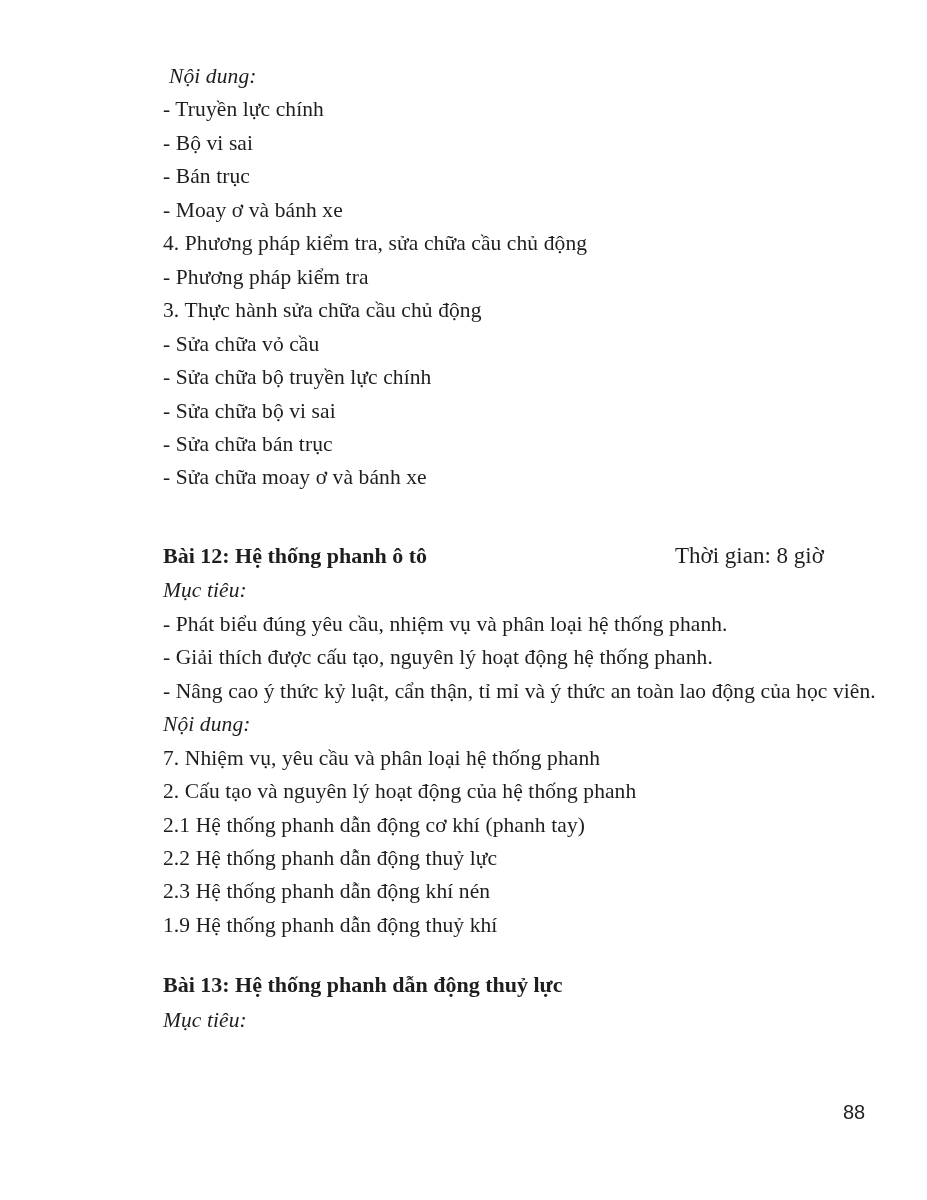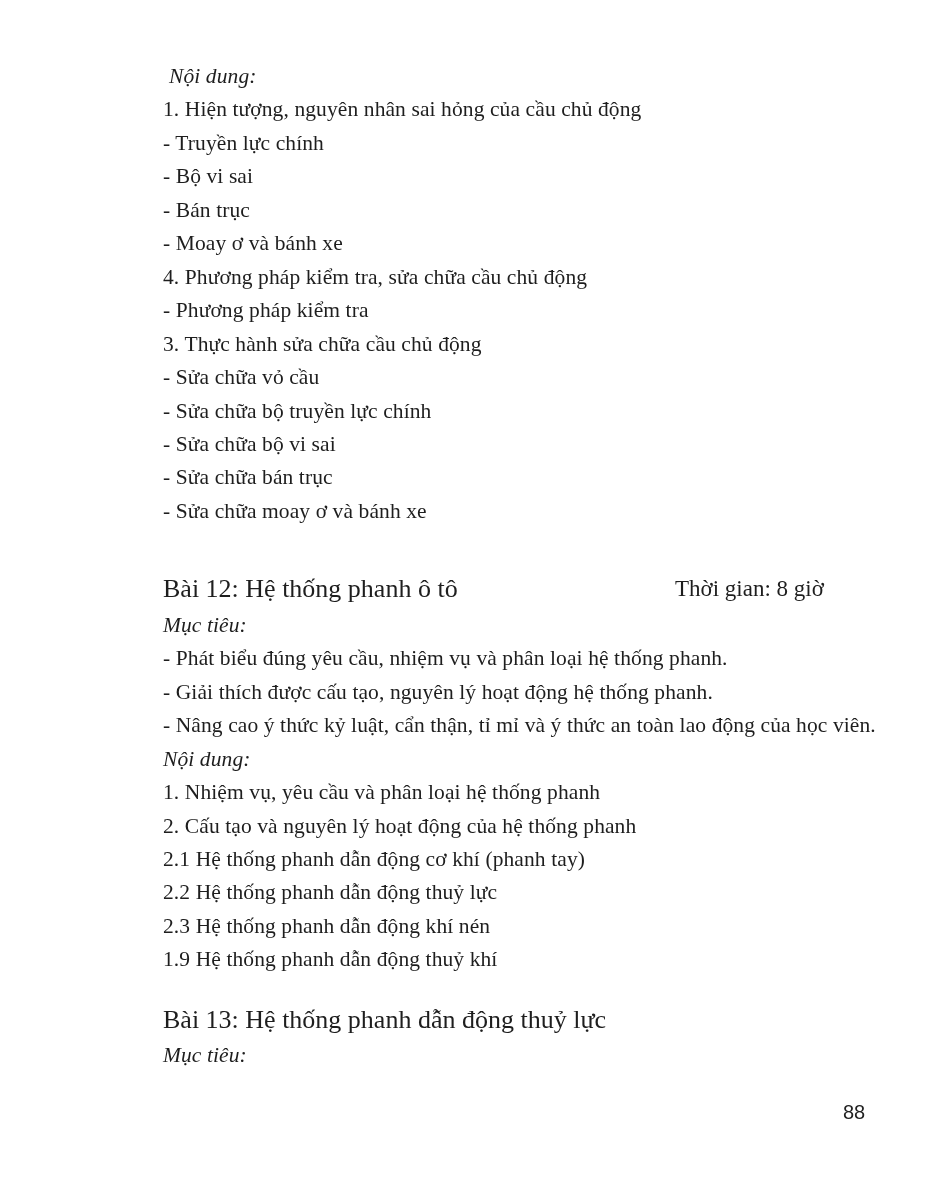--- a/index.html
+++ b/index.html
@@ -36,22 +36,22 @@
     padding-left: 6px;
   }
   .heading-row {
     position: relative;
     line-height: 33.45px;
     white-space: nowrap;
   }
   .spacer-lg { margin-top: 44px; }
   .spacer-md { margin-top: 26px; }
   .lesson-title {
-    font-weight: normal;
-    font-size: 26px;
+    font-weight: bold;
+    font-size: 22px;
   }
   .lesson-duration {
     position: absolute;
     left: 512px;
     top: 0;
     font-size: 23px;
   }
   .page-number {
     position: absolute;
     left: 843px;
@@ -61,21 +61,20 @@
     color: #222222;
   }
 </style>
 </head>
 <body>
 
 <div class="page">
   <div class="content">
 
     <div class="line italic indent-sm">Nội dung:</div>
-    <div class="line">1. Hiện tượng, nguyên nhân sai hỏng của cầu chủ động</div>
     <div class="line">- Truyền lực chính</div>
     <div class="line">- Bộ vi sai</div>
     <div class="line">- Bán trục</div>
     <div class="line">- Moay ơ và bánh xe</div>
     <div class="line">4. Phương pháp kiểm tra, sửa chữa cầu chủ động</div>
     <div class="line">- Phương pháp kiểm tra</div>
     <div class="line">3. Thực hành sửa chữa cầu chủ động</div>
     <div class="line">- Sửa chữa vỏ cầu</div>
     <div class="line">- Sửa chữa bộ truyền lực chính</div>
     <div class="line">- Sửa chữa bộ vi sai</div>
@@ -84,21 +83,21 @@
 
     <div class="heading-row spacer-lg">
       <span class="lesson-title">Bài 12: Hệ thống phanh ô tô</span>
       <span class="lesson-duration">Thời gian: 8 giờ</span>
     </div>
     <div class="line italic">Mục tiêu:</div>
     <div class="line">- Phát biểu đúng yêu cầu, nhiệm vụ và phân loại hệ thống phanh.</div>
     <div class="line">- Giải thích được cấu tạo, nguyên lý hoạt động hệ thống phanh.</div>
     <div class="line">- Nâng cao ý thức kỷ luật, cẩn thận, tỉ mỉ và ý thức an toàn lao động của học viên.</div>
     <div class="line italic">Nội dung:</div>
-    <div class="line">1. Nhiệm vụ, yêu cầu và phân loại hệ thống phanh</div>
+    <div class="line">7. Nhiệm vụ, yêu cầu và phân loại hệ thống phanh</div>
     <div class="line">2. Cấu tạo và nguyên lý hoạt động của hệ thống phanh</div>
     <div class="line">2.1 Hệ thống phanh dẫn động cơ khí (phanh tay)</div>
     <div class="line">2.2 Hệ thống phanh dẫn động thuỷ lực</div>
     <div class="line">2.3 Hệ thống phanh dẫn động khí nén</div>
     <div class="line">1.9 Hệ thống phanh dẫn động thuỷ khí</div>
 
     <div class="heading-row spacer-md">
       <span class="lesson-title">Bài 13: Hệ thống phanh dẫn động thuỷ lực</span>
     </div>
     <div class="line italic">Mục tiêu:</div>

